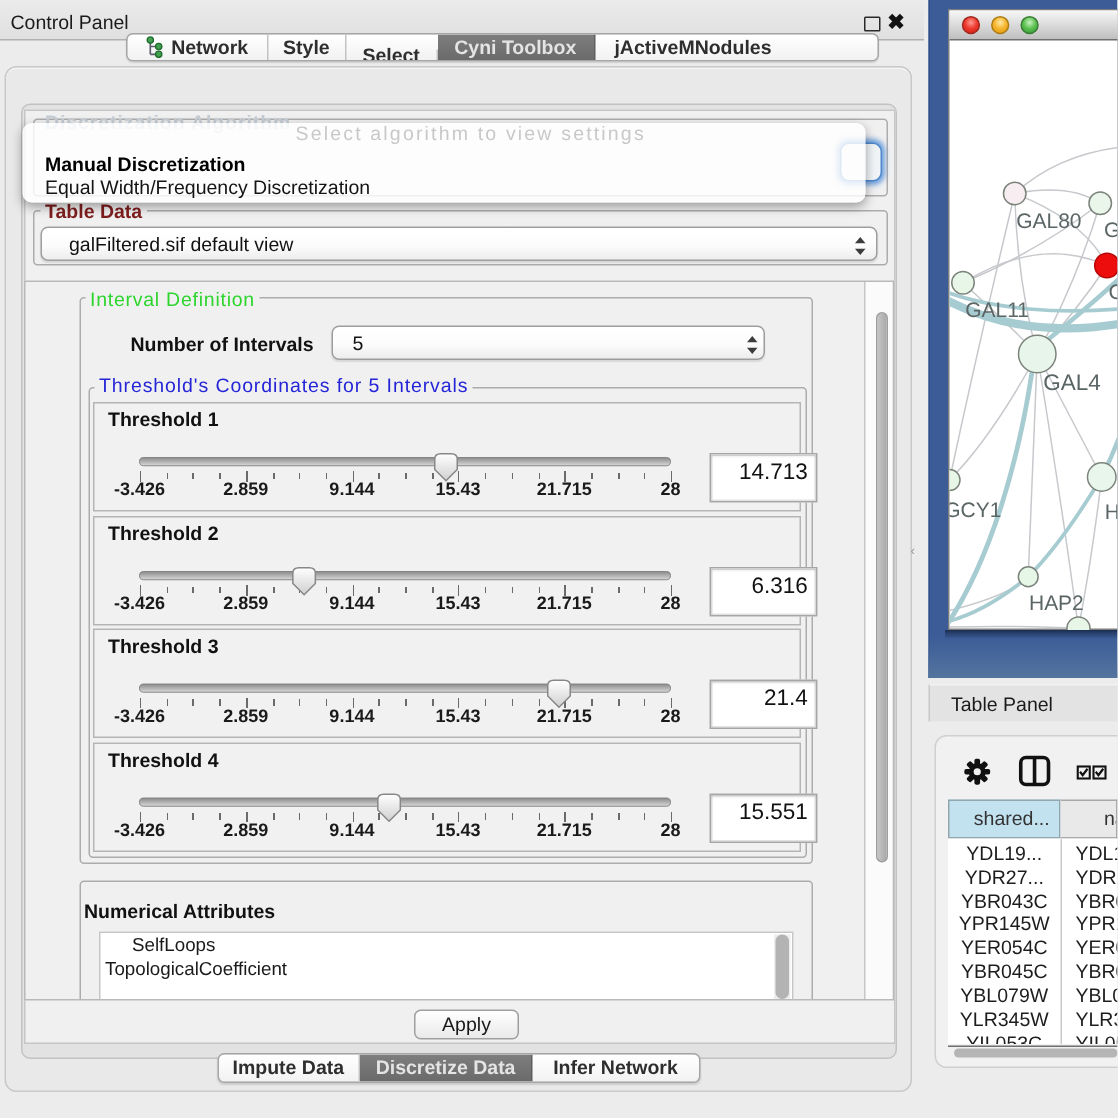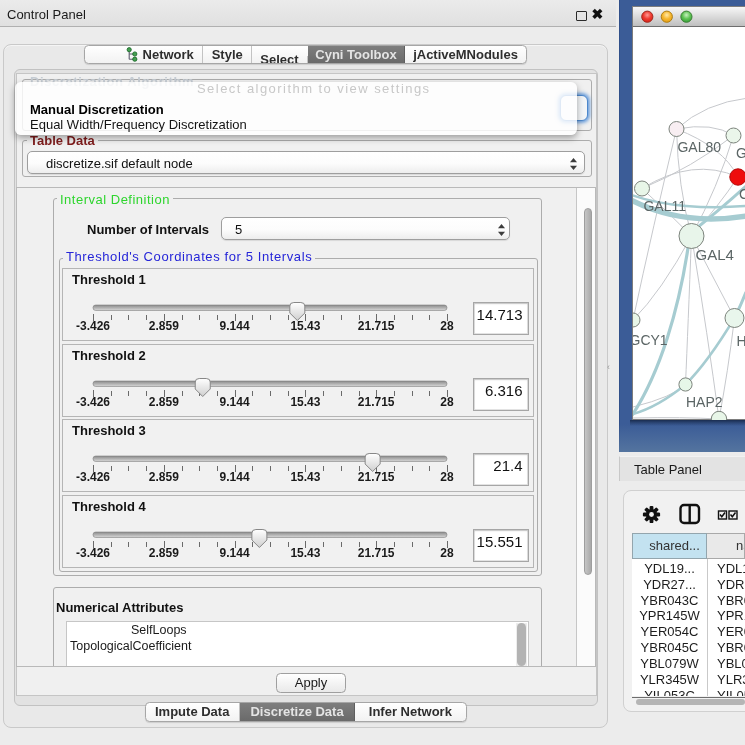--- a/index.html
+++ b/index.html
@@ -19,21 +19,21 @@
   background:linear-gradient(#ffffff 0%,#fcfcfc 55%,#ededed 100%);
   box-shadow:0 1px 1px rgba(0,0,0,0.1); }
 .combo .txt { position:absolute; left:18px; top:50%; transform:translateY(-50%);
   font-size:13px; color:#111; }
 .arrows { position:absolute; width:9px; height:12px; top:calc(50% + 1.5px); transform:translateY(-50%); }
 .group { position:absolute; border:1px solid #acacac; border-radius:3px; }
 .gtitle { position:absolute; font-size:13px; background:#f0f0f0; padding:0 3px; }
 .thbox { position:absolute; left:45px; width:472px; height:73px;
   background:#f1f1f1; border:1px solid #b5b5b5; }
 .thtitle { position:absolute; left:9px; top:3px; font-size:13px; font-weight:bold; color:#111; }
-.valfield { position:absolute; left:410px; top:33px; width:56px; height:33px;
+.valfield { position:absolute; left:410px; top:33px; width:72px; height:33px;
   background:#fff; border:1.5px solid #a6a6a6; box-shadow:inset 0 1px 2px rgba(0,0,0,0.14), inset 0 0 0 1px #e4e4e4;
   font-size:15px; color:#111; text-align:right; padding:3px 5.5px 0 0; }
 .listitem { font-size:12.5px; color:#1a1a1a; height:16.4px; line-height:16.4px; }
 </style>
 </head>
 <body>
 
 <div class="abs" style="left:0;top:0;width:615.5px;height:27px;
   background:linear-gradient(#ebebeb,#e0e0e0); border-bottom:1px solid #b0b0b0;"></div>
 <div class="abs t13" style="left:7px;top:6.5px;">Control Panel</div>
@@ -42,21 +42,21 @@
 
 <div class="abs" style="left:2.5px;top:44px;width:605px;height:684px;border-radius:8px;
   background:#e9e9e9; border:1px solid #c9c9c9; box-shadow:inset 0 1px 0 #f5f5f5;"></div>
 
 <div class="abs" style="left:13.5px;top:69px;width:584px;height:637px;border-radius:6px;
   background:#e2e2e2; border:1px solid #c2c2c2;"></div>
 
 <div class="abs" style="left:16px;top:73px;width:580.5px;height:623px;
   background:#f0f0f0; border:1px solid #c5c5c5;"></div>
 
-<div class="seg" style="left:84px;top:45px;width:443px;height:18.5px;padding-left:32px;">
+<div class="seg" style="left:84px;top:22px;width:502px;height:18.5px;">
   <div style="width:93.5px;">
     <svg width="13" height="15" viewBox="0 0 13 15" style="margin-right:4px;">
       <line x1="3.2" y1="3" x2="3.2" y2="12.2" stroke="#5c5c6e" stroke-width="1.1"></line>
       <line x1="3.2" y1="7" x2="7" y2="7" stroke="#5c5c6e" stroke-width="1.1"></line>
       <line x1="3.2" y1="12.2" x2="7" y2="12.2" stroke="#5c5c6e" stroke-width="1.1"></line>
       <circle cx="3.2" cy="2.7" r="2.1" fill="#44a050" stroke="#1e6b2d" stroke-width="0.9"></circle>
       <circle cx="8.8" cy="7" r="2.1" fill="#44a050" stroke="#1e6b2d" stroke-width="0.9"></circle>
       <circle cx="8.8" cy="12.2" r="2.1" fill="#44a050" stroke="#1e6b2d" stroke-width="0.9"></circle>
     </svg>
     Network</div>
@@ -67,21 +67,21 @@
 </div>
 
 <div class="group" style="left:22px;top:79px;width:570px;height:52px;"></div>
 
 <div class="abs" style="left:560px;top:95px;width:27.5px;height:25.5px;border-radius:6px;
   background:#f2f5f8;border:1.5px solid #4d88cc;box-shadow:0 0 3.5px 2px rgba(77,140,215,0.8);"></div>
 
 <div class="group" style="left:22px;top:139.5px;width:570px;height:37.5px;"></div>
 <div class="gtitle" style="left:27px;top:133px;font-weight:bold;color:#7f1d1d;">Table Data</div>
 <div class="combo" style="left:27px;top:151px;width:558px;height:23px;">
-  <span class="txt" style="left:18px;">discretize.sif default node</span>
+  <span class="txt" style="left:18px;">galFiltered.sif default view</span>
   <svg class="arrows" style="right:6px;" viewBox="0 0 9 12">
     <path d="M4.5 0 L8 4.2 H1 Z" fill="#3c3c3c"></path>
     <path d="M4.5 12 L8 7.8 H1 Z" fill="#3c3c3c"></path>
   </svg>
 </div>
 
 <div class="abs" style="left:16px;top:186.5px;width:580px;height:480px;
   border:1px solid #b9b9b9; background:#f0f0f0; overflow:hidden;">
 
   <div class="group" style="left:36px;top:10.5px;width:489px;height:377.5px;"></div>
@@ -276,21 +276,21 @@
         <text x="313.20" y="61" text-anchor="middle" font-size="12" font-weight="bold" fill="#1a1a1a">21.715</text>
         <text x="384.00" y="61" text-anchor="middle" font-size="12" font-weight="bold" fill="#1a1a1a">28</text>
       <path d="M 188.87752179723793 44 L 188.87752179723793 37 Q 188.87752179723793 33.5 192.87752179723793 33.5 L 199.87752179723793 33.5 Q 203.87752179723793 33.5 203.87752179723793 37 L 203.87752179723793 44 L 196.37752179723793 51.5 Z" fill="url(#tg4)" stroke="#878787" stroke-width="1"></path>
     </svg>
     <div class="valfield">15.551</div>
     </div>
 
   <div class="group" style="left:36px;top:399px;width:489px;height:100px;"></div>
   <div class="abs" style="left:39px;top:412px;font-size:13px;font-weight:bold;color:#111;">Numerical Attributes</div>
   <div class="abs" style="left:49px;top:433px;width:463px;height:47px;background:#fff;border:1px solid #c6c6c6;">
-    <div class="listitem" style="padding-left:21px;margin-left:43px;">SelfLoops</div>
+    <div class="listitem" style="padding-left:21px;">SelfLoops</div>
     <div class="listitem" style="padding-left:3px;">TopologicalCoefficient</div>
     <div class="abs" style="right:1px;top:1px;width:11px;height:45px;background:#ededed;">
       <div class="abs" style="left:1px;top:0;width:9px;height:43px;background:#b3b3b3;border-radius:4.5px;"></div>
     </div>
   </div>
 
   <div class="abs" style="left:559px;top:0;width:21px;height:480px;background:#fbfbfb;border-left:1px solid #c6c6c6;"></div>
   <div class="abs" style="left:567px;top:20.5px;width:8px;height:367px;border-radius:4px;
     background:linear-gradient(90deg,#c6c6c6,#a9a9a9);border:1px solid #9e9e9e;"></div>
 </div>

